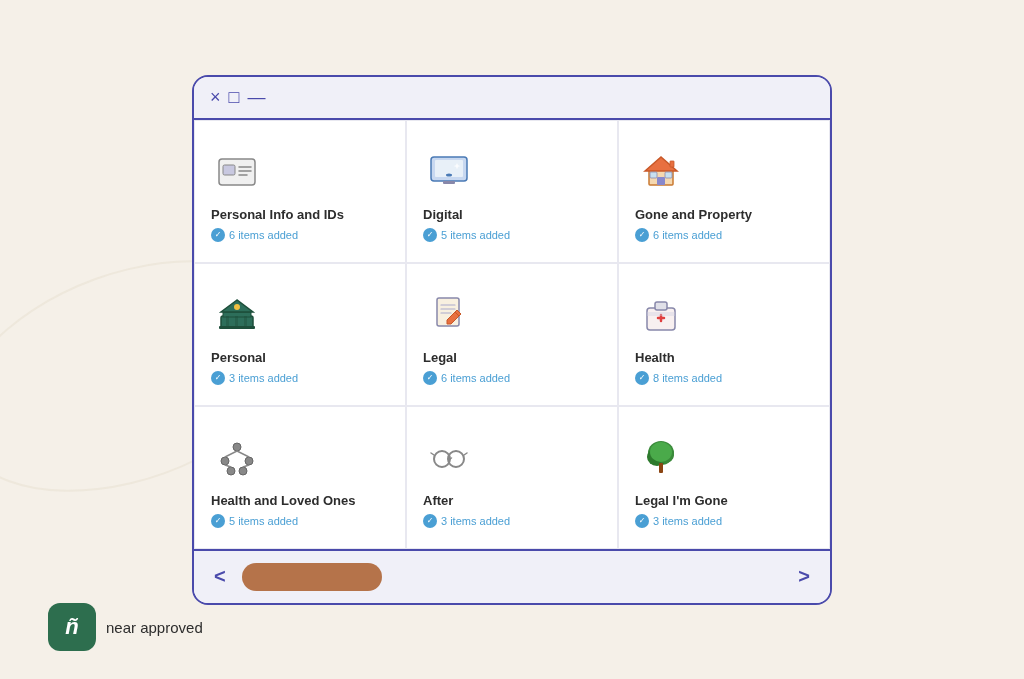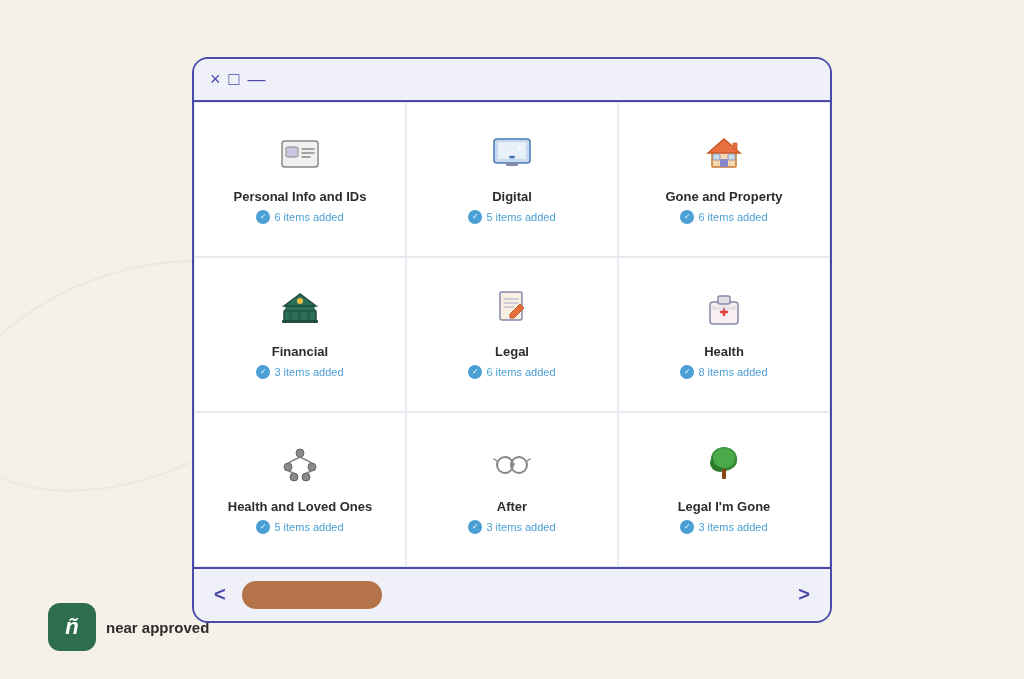--- a/index.html
+++ b/index.html
@@ -58,24 +58,24 @@
     }
 
     .grid-container {
       display: grid;
       grid-template-columns: repeat(3, 1fr);
       background: white;
     }
 
     .grid-cell {
       border: 1px solid #e8e8f0;
-      padding: 24px 16px 32px;
+      padding: 24px 16px 20px;
       display: flex;
       flex-direction: column;
-      align-items: center;
+      align-items: flex-start;
       cursor: pointer;
       transition: background 0.15s;
     }
 
     .cell-icon {
       width: 52px;
       height: 52px;
       display: flex;
       align-items: center;
       justify-content: center;
@@ -161,21 +161,21 @@
       justify-content: center;
       color: white;
       font-size: 22px;
       font-style: italic;
       font-weight: bold;
     }
 
     .logo-text {
       font-size: 15px;
       color: #2d2d2d;
-      font-weight: 700;
+      font-weight: 400;
     }
 
     
     .icon-svg {
       width: 48px;
       height: 48px;
     }
   </style>
 </head>
 <body>
@@ -249,21 +249,21 @@
           <rect x="8" y="26" width="32" height="12" rx="2" fill="#2d6e5a" stroke="#1d4e3a" stroke-width="1.5"></rect>
           <rect x="10" y="22" width="28" height="5" rx="0" fill="#2d6e5a" stroke="#1d4e3a" stroke-width="1"></rect>
           <polygon points="24,10 8,22 40,22" fill="#2d6e5a" stroke="#1d4e3a" stroke-width="1.5"></polygon>
           <circle cx="24" cy="17" r="3" fill="#f0c040"></circle>
           <rect x="6" y="36" width="36" height="3" rx="1" fill="#1d4e3a"></rect>
           <rect x="13" y="26" width="3" height="10" fill="#1d4e3a" opacity="0.4"></rect>
           <rect x="22" y="26" width="3" height="10" fill="#1d4e3a" opacity="0.4"></rect>
           <rect x="31" y="26" width="3" height="10" fill="#1d4e3a" opacity="0.4"></rect>
         </svg>
       </div>
-      <div class="cell-title">Financial</div>
+      <div class="cell-title">Personal</div>
       <div class="cell-status">
         <div class="status-check">✓</div>
         <span>3 items added</span>
       </div>
     </div>
 
     <div class="grid-cell">
       <div class="cell-icon">
         <svg class="icon-svg" viewBox="0 0 48 48" fill="none" xmlns="http://www.w3.org/2000/svg">
           <rect x="12" y="8" width="22" height="28" rx="2" fill="#f8f0e0" stroke="#8888aa" stroke-width="1.5"></rect>

